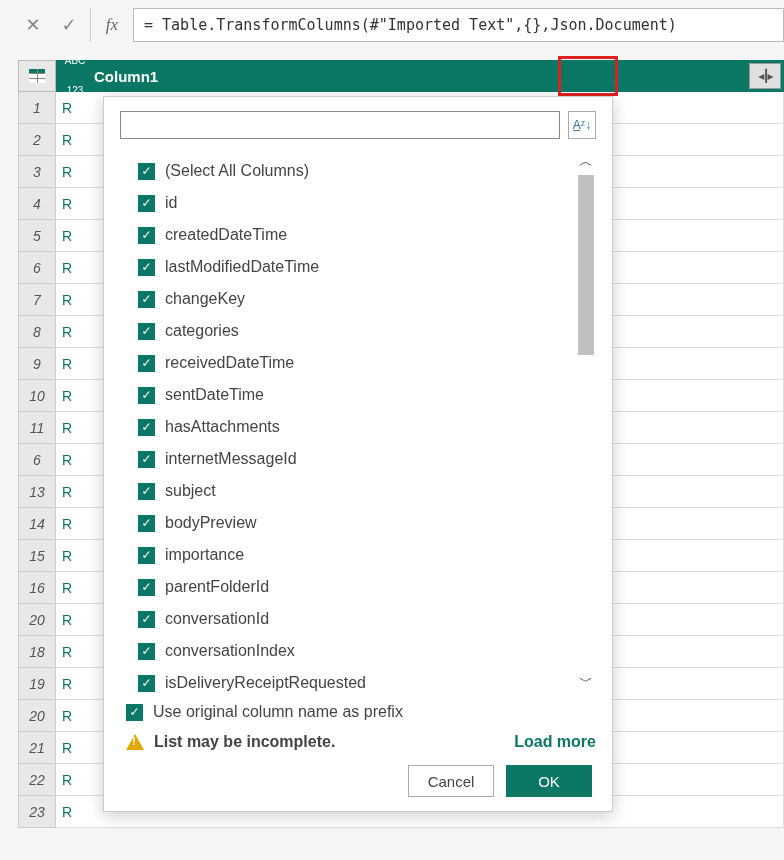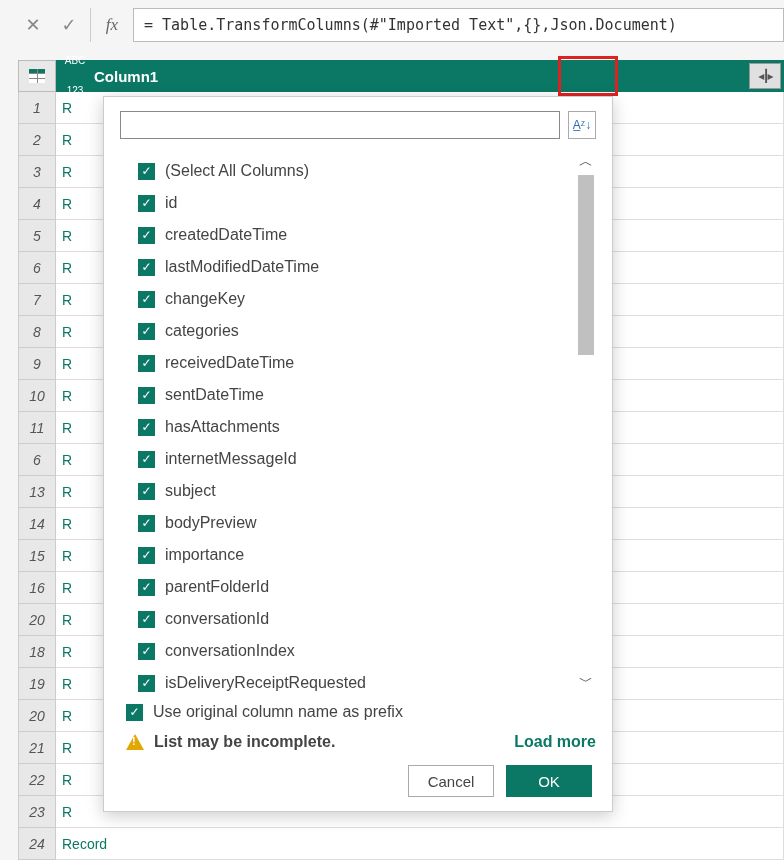--- a/index.html
+++ b/index.html
@@ -397,24 +397,20 @@
         <div class="row-cell">R</div>
       </div>
       <div class="row">
         <div class="row-header">22</div>
         <div class="row-cell">R</div>
       </div>
       <div class="row">
         <div class="row-header">23</div>
         <div class="row-cell">R</div>
       </div>
-      <div class="row">
-        <div class="row-header">24</div>
-        <div class="row-cell">Record</div>
-      </div>
     </div>
 </div>
 
 <div class="expand-highlight topright"></div>
 <div class="expand-highlight okbtn"></div>
 
 <div class="panel">
   <div class="panel-top">
     <input class="panel-search" value="" style="">
     <div class="sort-btn">

